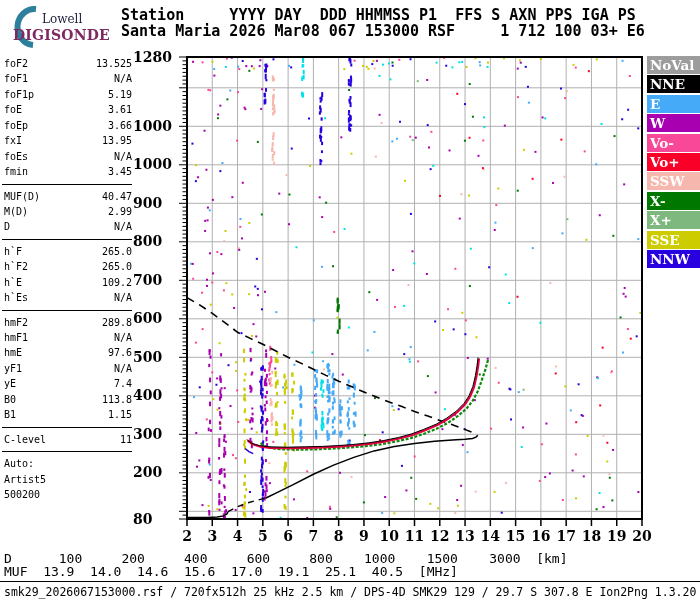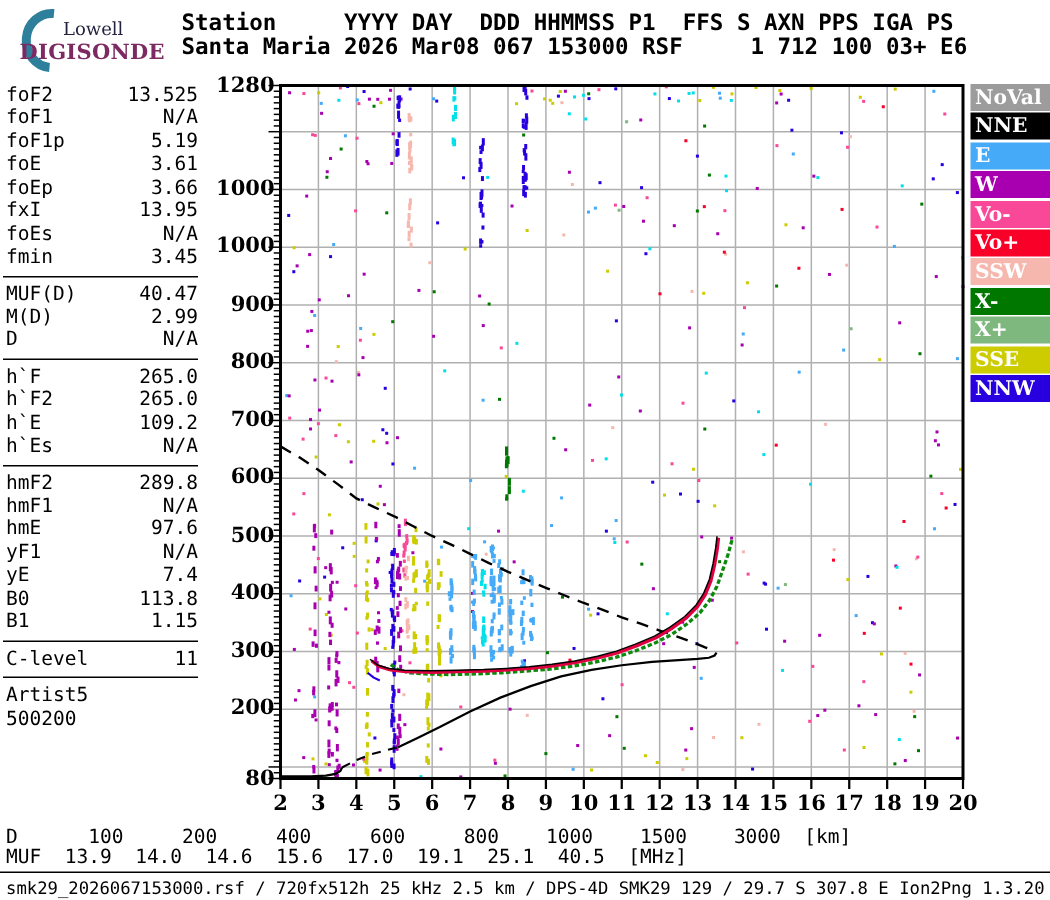--- a/index.html
+++ b/index.html
@@ -9,30 +9,30 @@
   .logo{position:absolute;left:6px;top:4px;width:112px;height:48px;}
   .logo svg{position:absolute;left:0;top:0;}
   .logo-top{position:absolute;left:36px;top:8px;font-family:"DejaVu Serif",serif;
             font-size:12px;color:#23233f;}
   .logo-bottom{position:absolute;left:7px;top:23px;font-family:"DejaVu Serif",serif;
                font-weight:bold;font-size:14px;color:#7e2a62;letter-spacing:.2px;}
   
   .hdr{position:absolute;left:121px;top:7px;font-size:15px;font-weight:bold;
        line-height:16px;white-space:pre;margin:0;}
   
-  .params{position:absolute;left:4px;top:56px;width:128px;font-size:13px;}
+  .params{position:absolute;left:4px;top:56px;width:128px;font-size:10px;}
   .prow{display:flex;justify-content:space-between;height:15.45px;line-height:15.45px;}
   .pdiv{border-top:1px solid #000;margin:4px 0 4px -2px;height:0;}
   
   .legend{position:absolute;left:647px;top:56px;width:62px;}
   .leg-item{height:18.1px;line-height:18px;margin-bottom:1.3px;color:#fff;
             font-family:"DejaVu Serif",serif;font-weight:bold;font-size:13.5px;padding-left:3px;
             box-sizing:border-box;}
   
-  .ylab{position:absolute;right:517px;width:50px;text-align:right;
+  .ylab{position:absolute;right:517px;width:50px;text-align:left;
         font-family:"DejaVu Serif",serif;font-weight:bold;font-size:14px;height:15px;line-height:15px;}
   .xlab{position:absolute;width:30px;text-align:center;top:528px;
         font-family:"DejaVu Serif",serif;font-weight:bold;font-size:14px;}
   
   .drow{position:absolute;left:4px;font-size:13px;line-height:15px;white-space:pre;margin:0;}
   .statusbar{position:absolute;left:0;top:581px;width:700px;border-top:1px solid #000;}
   .status{position:absolute;left:4px;top:3px;font-size:11.5px;white-space:pre;margin:0;width:696px;}
 </style>
 </head>
 <body>
@@ -141,20 +141,21 @@
       <div class="prow">
         <span>B1</span>
         <span>1.15</span>
       </div>
       <div class="pdiv"></div>
       <div class="prow">
         <span>C-level</span>
         <span>11</span>
       </div>
       <div class="pdiv"></div>
+      <div class="prow">Auto:</div>
       <div class="prow">Artist5</div>
       <div class="prow">500200</div>
     </div>
 
   <svg id="iono" style="position:absolute;left:170px;top:50px;" width="530" height="492">
       <line x1="42.27777777777778" y1="7" x2="42.27777777777778" y2="469" stroke="#b0b0b0" stroke-width="1"></line>
       <line x1="67.55555555555556" y1="7" x2="67.55555555555556" y2="469" stroke="#b0b0b0" stroke-width="1"></line>
       <line x1="92.83333333333333" y1="7" x2="92.83333333333333" y2="469" stroke="#b0b0b0" stroke-width="1"></line>
       <line x1="118.11111111111111" y1="7" x2="118.11111111111111" y2="469" stroke="#b0b0b0" stroke-width="1"></line>
       <line x1="143.38888888888889" y1="7" x2="143.38888888888889" y2="469" stroke="#b0b0b0" stroke-width="1"></line>

